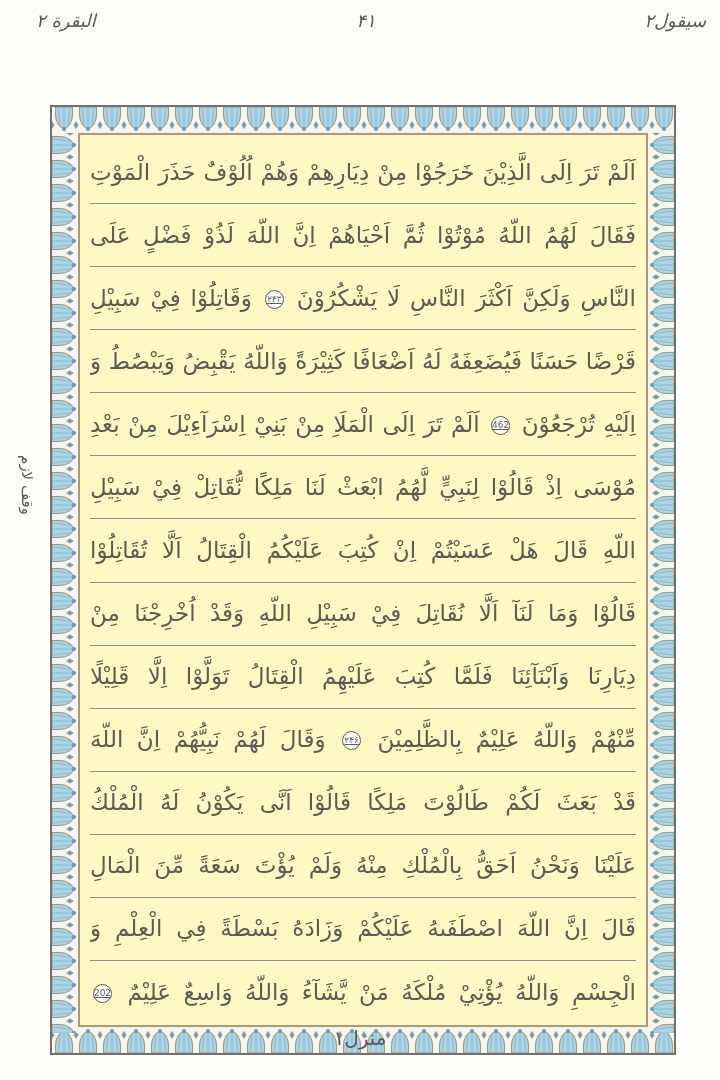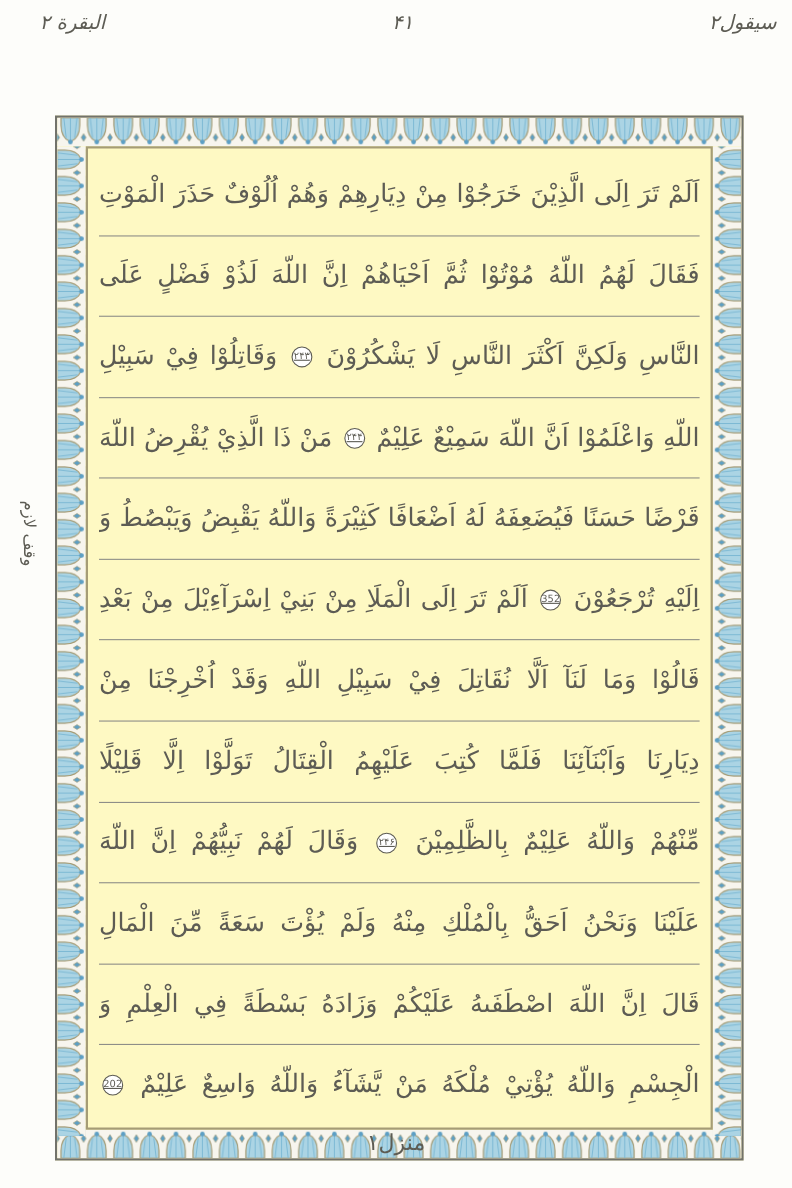--- a/index.html
+++ b/index.html
@@ -131,36 +131,42 @@
       <div class="line">
         <span class="ltext">اَلَمْ تَرَ اِلَى الَّذِيْنَ خَرَجُوْا مِنْ دِيَارِهِمْ وَهُمْ اُلُوْفٌ حَذَرَ الْمَوْتِ</span>
       </div>
       <div class="line">
         <span class="ltext">فَقَالَ لَهُمُ اللّهُ مُوْتُوْا ثُمَّ اَحْيَاهُمْ اِنَّ اللّهَ لَذُوْ فَضْلٍ عَلَى</span>
       </div>
       <div class="line">
         <span class="ltext">النَّاسِ وَلَكِنَّ اَكْثَرَ النَّاسِ لَا يَشْكُرُوْنَ <span class="vmark">۲۴۳</span> وَقَاتِلُوْا فِيْ سَبِيْلِ</span>
       </div>
       <div class="line">
-        <span class="ltext">اللّهِ وَاعْلَمُوْا اَنَّ اللّهَ سَمِيْعٌ عَلِيْمٌ <span class="vmark">۲۴۴</span> مَنْ ذَا الَّذِيْ يُقْرِضُ اللّهَ</span>
-      </div>
-      <div class="line">
         <span class="ltext">قَرْضًا حَسَنًا فَيُضَعِفَهُ لَهُ اَضْعَافًا كَثِيْرَةً وَاللّهُ يَقْبِضُ وَيَبْصُطُ وَ</span>
       </div>
       <div class="line">
-        <span class="ltext">اِلَيْهِ تُرْجَعُوْنَ <span class="vmark">352</span> اَلَمْ تَرَ اِلَى الْمَلَاِ مِنْ بَنِيْ اِسْرَآءِيْلَ مِنْ بَعْدِ</span>
+        <span class="ltext">اِلَيْهِ تُرْجَعُوْنَ <span class="vmark">462</span> اَلَمْ تَرَ اِلَى الْمَلَاِ مِنْ بَنِيْ اِسْرَآءِيْلَ مِنْ بَعْدِ</span>
+      </div>
+      <div class="line">
+        <span class="ltext">مُوْسَى اِذْ قَالُوْا لِنَبِيٍّ لَّهُمُ ابْعَثْ لَنَا مَلِكًا نُّقَاتِلْ فِيْ سَبِيْلِ</span>
+      </div>
+      <div class="line">
+        <span class="ltext">اللّهِ قَالَ هَلْ عَسَيْتُمْ اِنْ كُتِبَ عَلَيْكُمُ الْقِتَالُ اَلَّا تُقَاتِلُوْا</span>
       </div>
       <div class="line">
         <span class="ltext">قَالُوْا وَمَا لَنَآ اَلَّا نُقَاتِلَ فِيْ سَبِيْلِ اللّهِ وَقَدْ اُخْرِجْنَا مِنْ</span>
       </div>
       <div class="line">
         <span class="ltext">دِيَارِنَا وَاَبْنَآئِنَا فَلَمَّا كُتِبَ عَلَيْهِمُ الْقِتَالُ تَوَلَّوْا اِلَّا قَلِيْلًا</span>
       </div>
       <div class="line">
         <span class="ltext">مِّنْهُمْ وَاللّهُ عَلِيْمٌ بِالظَّلِمِيْنَ <span class="vmark">۲۴۶</span> وَقَالَ لَهُمْ نَبِيُّهُمْ اِنَّ اللّهَ</span>
+      </div>
+      <div class="line">
+        <span class="ltext">قَدْ بَعَثَ لَكُمْ طَالُوْتَ مَلِكًا قَالُوْا اَنَّى يَكُوْنُ لَهُ الْمُلْكُ</span>
       </div>
       <div class="line">
         <span class="ltext">عَلَيْنَا وَنَحْنُ اَحَقُّ بِالْمُلْكِ مِنْهُ وَلَمْ يُؤْتَ سَعَةً مِّنَ الْمَالِ</span>
       </div>
       <div class="line">
         <span class="ltext">قَالَ اِنَّ اللّهَ اصْطَفَىهُ عَلَيْكُمْ وَزَادَهُ بَسْطَةً فِي الْعِلْمِ وَ</span>
       </div>
       <div class="line">
         <span class="ltext">الْجِسْمِ وَاللّهُ يُؤْتِيْ مُلْكَهُ مَنْ يَّشَآءُ وَاللّهُ وَاسِعٌ عَلِيْمٌ <span class="vmark">202</span></span>
       </div>

